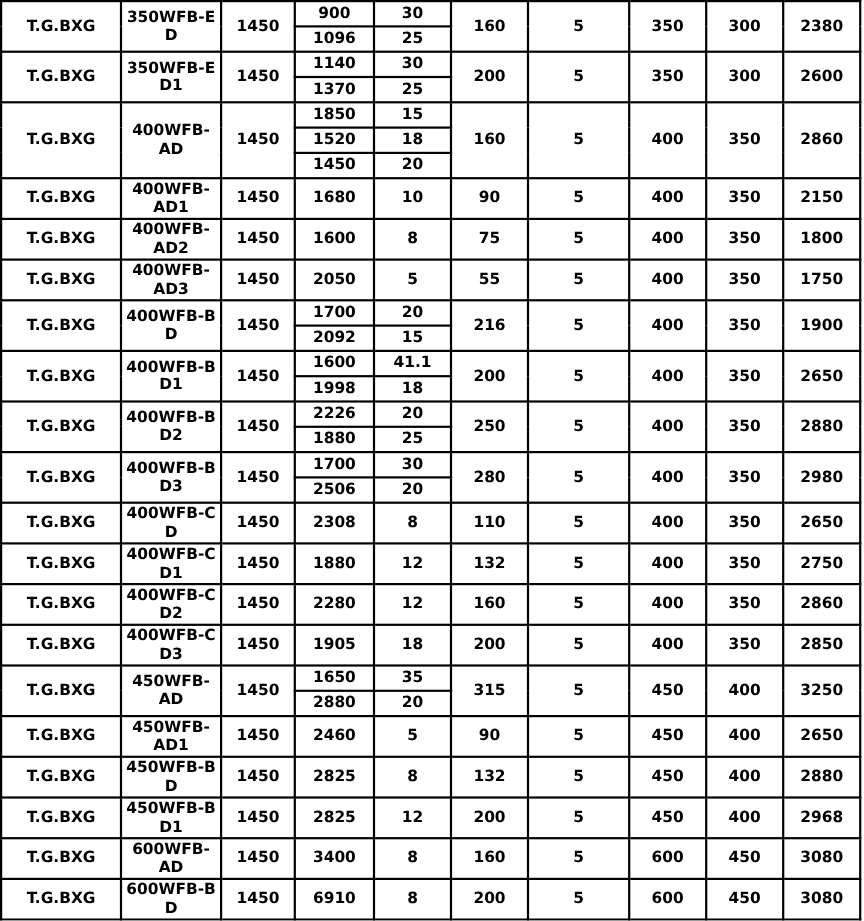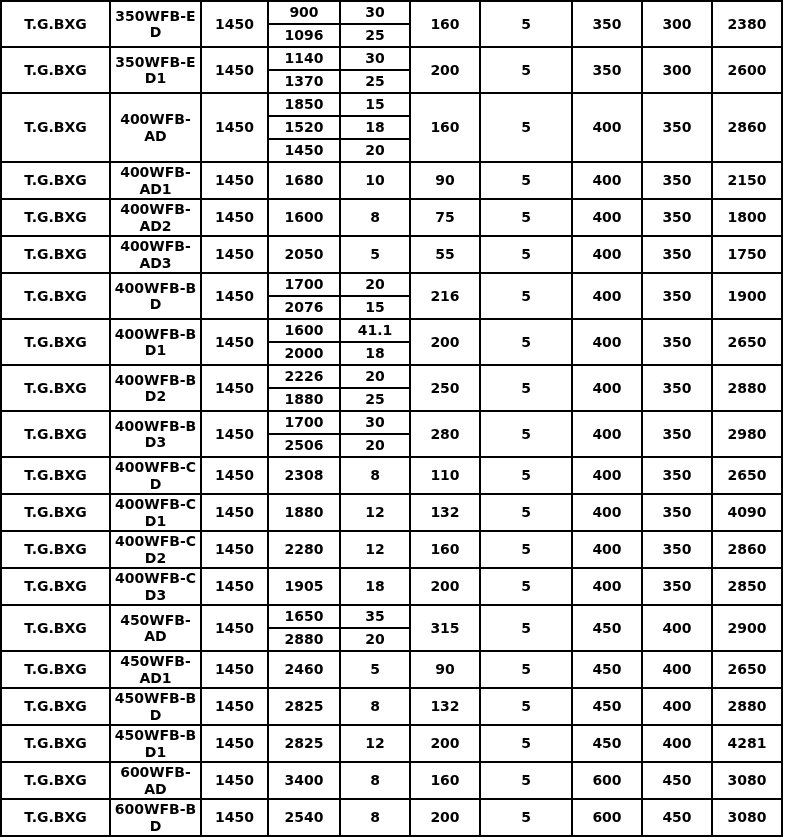--- a/index.html
+++ b/index.html
@@ -155,38 +155,38 @@
           <td rowspan="2">1450</td>
           <td>1700</td>
           <td>20</td>
           <td rowspan="2">216</td>
           <td rowspan="2">5</td>
           <td rowspan="2">400</td>
           <td rowspan="2">350</td>
           <td rowspan="2">1900</td>
         </tr>
         <tr style="height: 23px;">
-          <td>2076</td>
+          <td>2092</td>
           <td>15</td>
         </tr>
         <tr style="height: 23px;">
           <td rowspan="2">T.G.BXG</td>
           <td rowspan="2" class="model">400WFB-B
 D1</td>
           <td rowspan="2">1450</td>
           <td>1600</td>
           <td>41.1</td>
           <td rowspan="2">200</td>
           <td rowspan="2">5</td>
           <td rowspan="2">400</td>
           <td rowspan="2">350</td>
           <td rowspan="2">2650</td>
         </tr>
         <tr style="height: 23px;">
-          <td>2000</td>
+          <td>1998</td>
           <td>18</td>
         </tr>
         <tr style="height: 23px;">
           <td rowspan="2">T.G.BXG</td>
           <td rowspan="2" class="model">400WFB-B
 D2</td>
           <td rowspan="2">1450</td>
           <td>2226</td>
           <td>20</td>
           <td rowspan="2">250</td>
@@ -233,21 +233,21 @@
           <td>T.G.BXG</td>
           <td class="model">400WFB-C
 D1</td>
           <td>1450</td>
           <td>1880</td>
           <td>12</td>
           <td>132</td>
           <td>5</td>
           <td>400</td>
           <td>350</td>
-          <td>4090</td>
+          <td>2750</td>
         </tr>
         <tr style="height: 37px;">
           <td>T.G.BXG</td>
           <td class="model">400WFB-C
 D2</td>
           <td>1450</td>
           <td>2280</td>
           <td>12</td>
           <td>160</td>
           <td>5</td>
@@ -272,21 +272,21 @@
           <td rowspan="2">T.G.BXG</td>
           <td rowspan="2" class="model">450WFB-
 AD</td>
           <td rowspan="2">1450</td>
           <td>1650</td>
           <td>35</td>
           <td rowspan="2">315</td>
           <td rowspan="2">5</td>
           <td rowspan="2">450</td>
           <td rowspan="2">400</td>
-          <td rowspan="2">2900</td>
+          <td rowspan="2">3250</td>
         </tr>
         <tr style="height: 23px;">
           <td>2880</td>
           <td>20</td>
         </tr>
         <tr style="height: 37px;">
           <td>T.G.BXG</td>
           <td class="model">450WFB-
 AD1</td>
           <td>1450</td>
@@ -315,41 +315,41 @@
           <td>T.G.BXG</td>
           <td class="model">450WFB-B
 D1</td>
           <td>1450</td>
           <td>2825</td>
           <td>12</td>
           <td>200</td>
           <td>5</td>
           <td>450</td>
           <td>400</td>
-          <td>4281</td>
+          <td>2968</td>
         </tr>
         <tr style="height: 37px;">
           <td>T.G.BXG</td>
           <td class="model">600WFB-
 AD</td>
           <td>1450</td>
           <td>3400</td>
           <td>8</td>
           <td>160</td>
           <td>5</td>
           <td>600</td>
           <td>450</td>
           <td>3080</td>
         </tr>
         <tr style="height: 37px;">
           <td>T.G.BXG</td>
           <td class="model">600WFB-B
 D</td>
           <td>1450</td>
-          <td>2540</td>
+          <td>6910</td>
           <td>8</td>
           <td>200</td>
           <td>5</td>
           <td>600</td>
           <td>450</td>
           <td>3080</td>
         </tr>
       </tbody>
   </table>
 </div>

